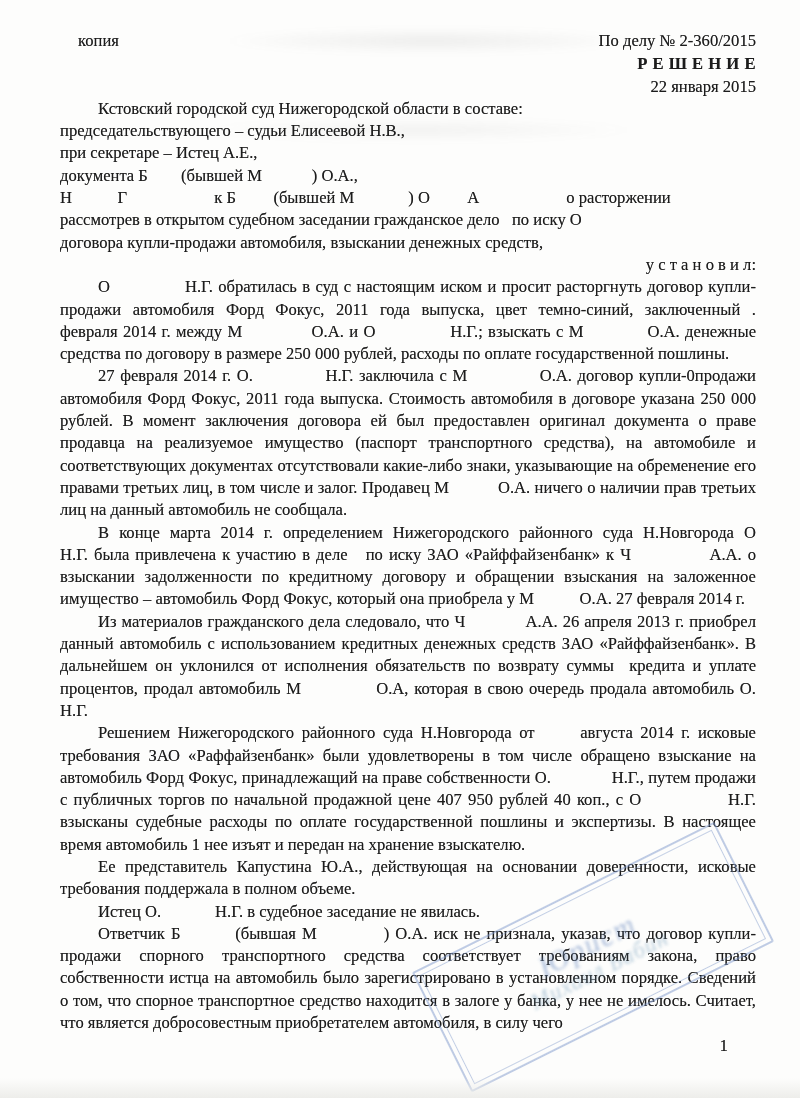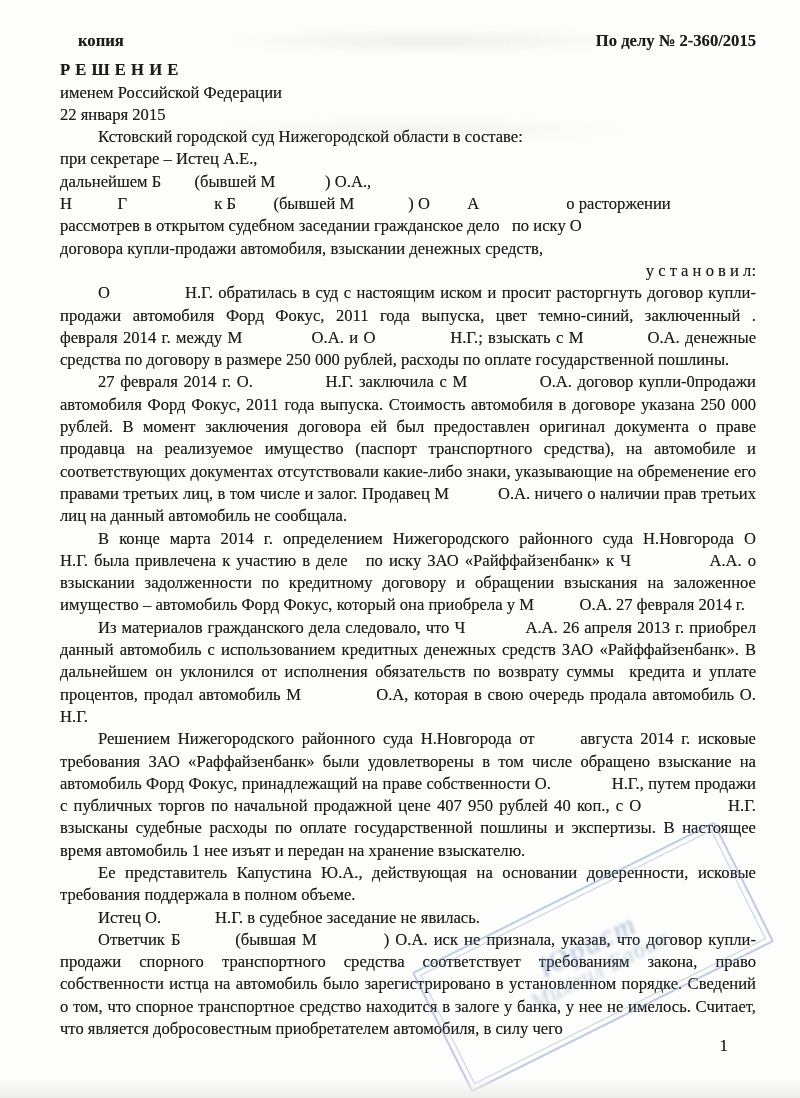--- a/index.html
+++ b/index.html
@@ -9,23 +9,23 @@
     background:#fdfdfc;
     font-family:"Liberation Serif","DejaVu Serif",serif;
     color:#1c1c1c;
     overflow:hidden;
   }
   .content {
     position:absolute; left:60px; right:44px; top:30px;
     font-size:16.6px; line-height:22.3px;
     text-shadow:0 0 .5px rgba(25,25,25,.55);
   }
-  .header-row { display:flex; justify-content:space-between; align-items:center; margin-bottom:7px;font-weight:bold; }
+  .header-row { display:flex; justify-content:space-between; align-items:center; margin-bottom:1px; }
   .copy-label { margin-left:18px; }
-  .title-block { text-align:left; }
+  .title-block { text-align:right; }
   .title-main { font-weight:bold; letter-spacing:.5px; }
   .line, .para { white-space:pre-wrap; text-align:justify; }
   .indent { text-indent:38px; }
   .center { text-align:right; white-space:pre-wrap; }
   .page-number { position:absolute; right:72px; top:1036px; font-size:17px; text-shadow:0 0 .5px rgba(25,25,25,.5); }
 
   
   .smudge { position:absolute; pointer-events:none; filter:blur(3px); }
   .smudge-a { top:28px; left:220px; width:420px; height:26px;
     background:radial-gradient(ellipse at center, rgba(100,100,100,.10), transparent 70%); }
@@ -67,27 +67,27 @@
 
   <div class="content">
 
     <div class="header-row">
       <span class="copy-label">копия</span>
       <span>По делу № 2-360/2015</span>
     </div>
 
     <div class="title-block">
       <div class="title-main">Р Е Ш Е Н И Е</div>
-      <div>именем Российской Федерации</div>
       <div>22 января 2015</div>
     </div>
 
     <div class="line indent">Кстовский городской суд Нижегородской области в составе:</div>
+    <div class="line">председательствующего – судьи Елисеевой Н.В.,</div>
     <div class="line">при секретаре – Истец А.Е.,</div>
-    <div class="line">дальнейшем Б        (бывшей М            ) О.А.,</div>
+    <div class="line">документа Б        (бывшей М            ) О.А.,</div>
     <div class="line">Н           Г                     к Б         (бывшей М             ) О         А                     о расторжении</div>
     <div class="line">рассмотрев в открытом судебном заседании гражданское дело   по иску О</div>
     <div class="line">договора купли-продажи автомобиля, взыскании денежных средств,</div>
 
     <div class="center">у с т а н о в и л:</div>
 
     <div class="para indent">О              Н.Г. обратилась в суд с настоящим иском и просит расторгнуть договор купли-продажи автомобиля Форд Фокус, 2011 года выпуска, цвет темно-синий, заключенный .    февраля 2014 г. между М             О.А. и О              Н.Г.; взыскать с М            О.А. денежные средства по договору в размере 250 000 рублей, расходы по оплате государственной пошлины.</div>
     <div class="para indent">27 февраля 2014 г. О.             Н.Г. заключила с М             О.А. договор купли-0продажи автомобиля Форд Фокус, 2011 года выпуска. Стоимость автомобиля в договоре указана 250 000 рублей. В момент заключения договора ей был предоставлен оригинал документа о праве продавца на реализуемое имущество (паспорт транспортного средства), на автомобиле и соответствующих документах отсутствовали какие-либо знаки, указывающие на обременение его правами третьих лиц, в том числе и залог. Продавец М           О.А. ничего о наличии прав третьих лиц на данный автомобиль не сообщала.</div>
     <div class="para indent">В конце марта 2014 г. определением Нижегородского районного суда Н.Новгорода О            Н.Г. была привлечена к участию в деле   по иску ЗАО «Райффайзенбанк» к Ч             А.А. о взыскании задолженности по кредитному договору и обращении взыскания на заложенное имущество – автомобиль Форд Фокус, который она приобрела у М           О.А. 27 февраля 2014 г.</div>
     <div class="para indent">Из материалов гражданского дела следовало, что Ч            А.А. 26 апреля 2013 г. приобрел данный автомобиль с использованием кредитных денежных средств ЗАО «Райффайзенбанк». В дальнейшем он уклонился от исполнения обязательств по возврату суммы  кредита и уплате процентов, продал автомобиль М             О.А, которая в свою очередь продала автомобиль О.             Н.Г.</div>

